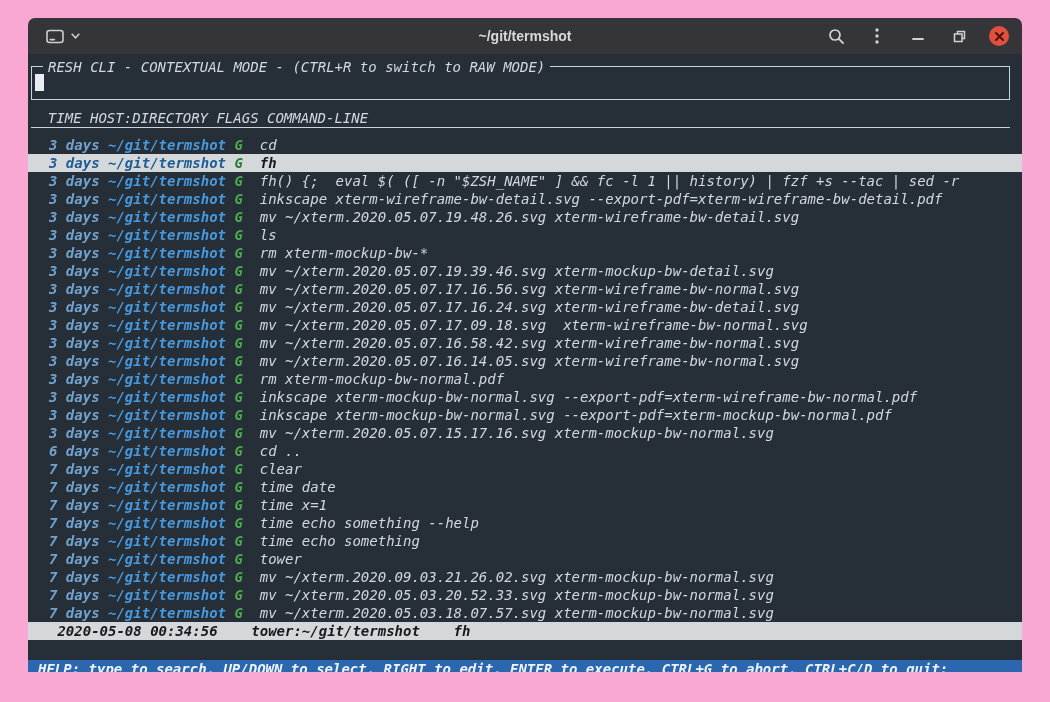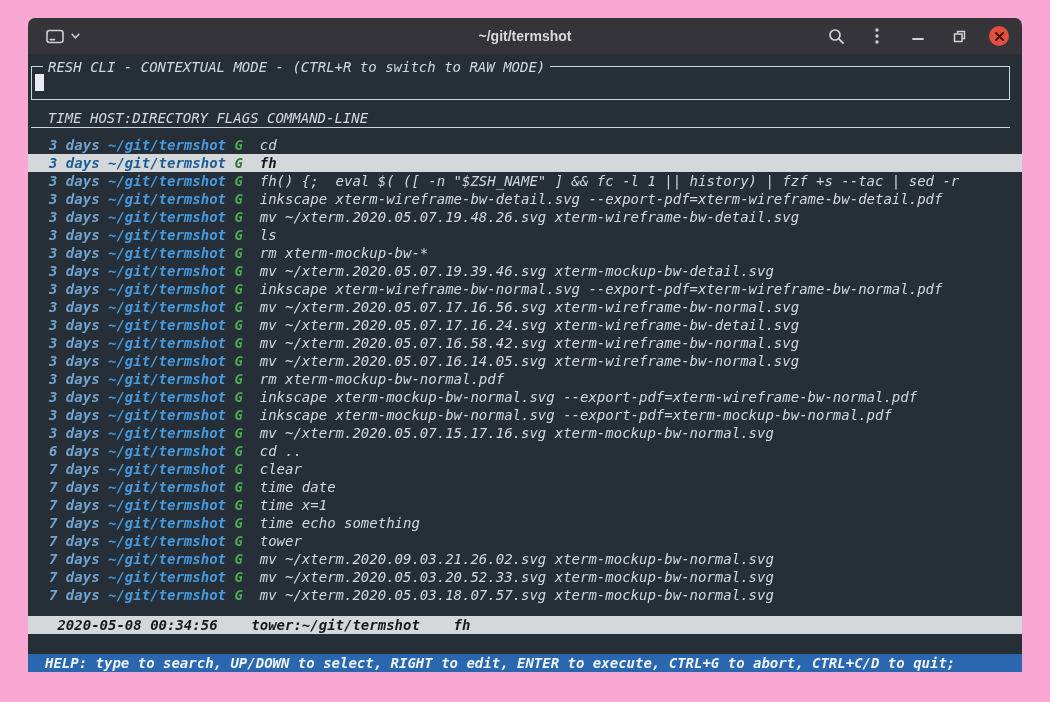--- a/index.html
+++ b/index.html
@@ -22,21 +22,21 @@
   .c-time{display:inline-block;width:7ch;font-weight:bold;color:var(--time-blue,#72a3cf);}
   .c-dir{display:inline-block;width:15ch;font-weight:bold;color:var(--dir-blue,#479ade);}
   .c-flags{display:inline-block;width:3ch;font-weight:bold;color:var(--flag-green,#4cae4f);}
   .c-cmd{color:var(--fg,#d2d8e0);}
   .row.selected{background:var(--sel-bg,#d5d8da);}
   .row.selected .c-time,.row.selected .c-dir{color:var(--sel-blue,#1d5d94);}
   .row.selected .c-flags{color:var(--sel-green,#247a2c);}
   .row.selected .c-cmd{color:var(--sel-fg,#16191d);font-weight:bold;}
   .spacer{flex:1;}
   .statusbar{flex:0 0 18px;height:18px;background:var(--status-bg,#d5d8da);color:var(--sel-fg,#16191d);font-weight:bold;white-space:pre;padding-left:21px;overflow:hidden;}
-  .helpbar{flex:0 0 18px;height:18px;background:var(--help-bg,#2b67ae);color:#eef4fa;font-weight:bold;white-space:pre;padding-left:17px;overflow:hidden;margin-top:20px;}
+  .helpbar{flex:0 0 18px;height:18px;background:var(--help-bg,#2b67ae);color:#eef4fa;font-weight:bold;white-space:pre;padding-left:10px;overflow:hidden;margin-top:20px;}
 </style>
 </head>
 <body>
 
 <div class="stage">
   <div class="window">
     <div class="titlebar">
       <div class="tb-left">
         <button class="tab-btn">
           <svg width="18" height="15" viewBox="0 0 18 15">
@@ -89,33 +89,34 @@
       <div class="tbl-header">  TIME HOST:DIRECTORY FLAGS COMMAND-LINE</div>
       <div class="rows" id="rows">
           <div class="row"><span class="c-time">3 days</span><span class="c-dir">~/git/termshot</span><span class="c-flags">G</span><span class="c-cmd">cd</span></div>
           <div class="row selected"><span class="c-time">3 days</span><span class="c-dir">~/git/termshot</span><span class="c-flags">G</span><span class="c-cmd">fh</span></div>
           <div class="row"><span class="c-time">3 days</span><span class="c-dir">~/git/termshot</span><span class="c-flags">G</span><span class="c-cmd">fh() {;  eval $( ([ -n "$ZSH_NAME" ] &amp;&amp; fc -l 1 || history) | fzf +s --tac | sed -r</span></div>
           <div class="row"><span class="c-time">3 days</span><span class="c-dir">~/git/termshot</span><span class="c-flags">G</span><span class="c-cmd">inkscape xterm-wireframe-bw-detail.svg --export-pdf=xterm-wireframe-bw-detail.pdf</span></div>
           <div class="row"><span class="c-time">3 days</span><span class="c-dir">~/git/termshot</span><span class="c-flags">G</span><span class="c-cmd">mv ~/xterm.2020.05.07.19.48.26.svg xterm-wireframe-bw-detail.svg</span></div>
           <div class="row"><span class="c-time">3 days</span><span class="c-dir">~/git/termshot</span><span class="c-flags">G</span><span class="c-cmd">ls</span></div>
           <div class="row"><span class="c-time">3 days</span><span class="c-dir">~/git/termshot</span><span class="c-flags">G</span><span class="c-cmd">rm xterm-mockup-bw-*</span></div>
           <div class="row"><span class="c-time">3 days</span><span class="c-dir">~/git/termshot</span><span class="c-flags">G</span><span class="c-cmd">mv ~/xterm.2020.05.07.19.39.46.svg xterm-mockup-bw-detail.svg</span></div>
-          <div class="row"><span class="c-time">3 days</span><span class="c-dir">~/git/termshot</span><span class="c-flags">G</span><span class="c-cmd">inkscape xterm-wireframe-bw-normal.svg --export-pdf=xterm-wireframe-bw-normal.pdf</span></div>
           <div class="row"><span class="c-time">3 days</span><span class="c-dir">~/git/termshot</span><span class="c-flags">G</span><span class="c-cmd">mv ~/xterm.2020.05.07.17.16.56.svg xterm-wireframe-bw-normal.svg</span></div>
           <div class="row"><span class="c-time">3 days</span><span class="c-dir">~/git/termshot</span><span class="c-flags">G</span><span class="c-cmd">mv ~/xterm.2020.05.07.17.16.24.svg xterm-wireframe-bw-detail.svg</span></div>
+          <div class="row"><span class="c-time">3 days</span><span class="c-dir">~/git/termshot</span><span class="c-flags">G</span><span class="c-cmd">mv ~/xterm.2020.05.07.17.09.18.svg  xterm-wireframe-bw-normal.svg</span></div>
           <div class="row"><span class="c-time">3 days</span><span class="c-dir">~/git/termshot</span><span class="c-flags">G</span><span class="c-cmd">mv ~/xterm.2020.05.07.16.58.42.svg xterm-wireframe-bw-normal.svg</span></div>
           <div class="row"><span class="c-time">3 days</span><span class="c-dir">~/git/termshot</span><span class="c-flags">G</span><span class="c-cmd">mv ~/xterm.2020.05.07.16.14.05.svg xterm-wireframe-bw-normal.svg</span></div>
           <div class="row"><span class="c-time">3 days</span><span class="c-dir">~/git/termshot</span><span class="c-flags">G</span><span class="c-cmd">rm xterm-mockup-bw-normal.pdf</span></div>
           <div class="row"><span class="c-time">3 days</span><span class="c-dir">~/git/termshot</span><span class="c-flags">G</span><span class="c-cmd">inkscape xterm-mockup-bw-normal.svg --export-pdf=xterm-wireframe-bw-normal.pdf</span></div>
           <div class="row"><span class="c-time">3 days</span><span class="c-dir">~/git/termshot</span><span class="c-flags">G</span><span class="c-cmd">inkscape xterm-mockup-bw-normal.svg --export-pdf=xterm-mockup-bw-normal.pdf</span></div>
           <div class="row"><span class="c-time">3 days</span><span class="c-dir">~/git/termshot</span><span class="c-flags">G</span><span class="c-cmd">mv ~/xterm.2020.05.07.15.17.16.svg xterm-mockup-bw-normal.svg</span></div>
           <div class="row"><span class="c-time">6 days</span><span class="c-dir">~/git/termshot</span><span class="c-flags">G</span><span class="c-cmd">cd ..</span></div>
           <div class="row"><span class="c-time">7 days</span><span class="c-dir">~/git/termshot</span><span class="c-flags">G</span><span class="c-cmd">clear</span></div>
           <div class="row"><span class="c-time">7 days</span><span class="c-dir">~/git/termshot</span><span class="c-flags">G</span><span class="c-cmd">time date</span></div>
           <div class="row"><span class="c-time">7 days</span><span class="c-dir">~/git/termshot</span><span class="c-flags">G</span><span class="c-cmd">time x=1</span></div>
+          <div class="row"><span class="c-time">7 days</span><span class="c-dir">~/git/termshot</span><span class="c-flags">G</span><span class="c-cmd">time echo something --help</span></div>
           <div class="row"><span class="c-time">7 days</span><span class="c-dir">~/git/termshot</span><span class="c-flags">G</span><span class="c-cmd">time echo something</span></div>
           <div class="row"><span class="c-time">7 days</span><span class="c-dir">~/git/termshot</span><span class="c-flags">G</span><span class="c-cmd">tower</span></div>
           <div class="row"><span class="c-time">7 days</span><span class="c-dir">~/git/termshot</span><span class="c-flags">G</span><span class="c-cmd">mv ~/xterm.2020.09.03.21.26.02.svg xterm-mockup-bw-normal.svg</span></div>
           <div class="row"><span class="c-time">7 days</span><span class="c-dir">~/git/termshot</span><span class="c-flags">G</span><span class="c-cmd">mv ~/xterm.2020.05.03.20.52.33.svg xterm-mockup-bw-normal.svg</span></div>
           <div class="row"><span class="c-time">7 days</span><span class="c-dir">~/git/termshot</span><span class="c-flags">G</span><span class="c-cmd">mv ~/xterm.2020.05.03.18.07.57.svg xterm-mockup-bw-normal.svg</span></div>
         </div>
       <div class="spacer"></div>
       <div class="statusbar"> 2020-05-08 00:34:56    tower:~/git/termshot    fh</div>
       <div class="helpbar">HELP: type to search, UP/DOWN to select, RIGHT to edit, ENTER to execute, CTRL+G to abort, CTRL+C/D to quit;</div>
     </div>

